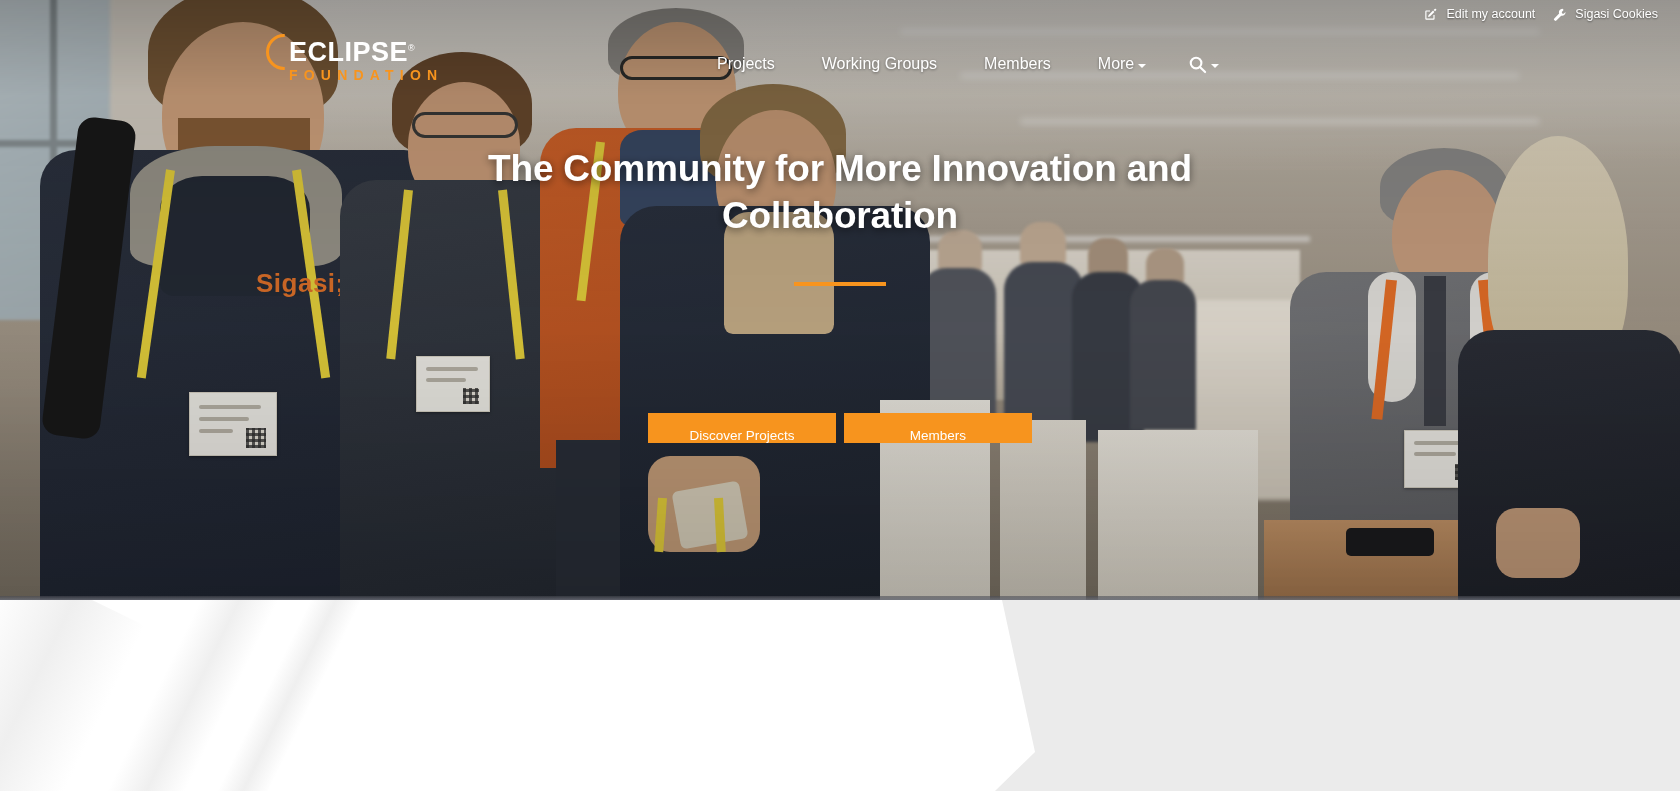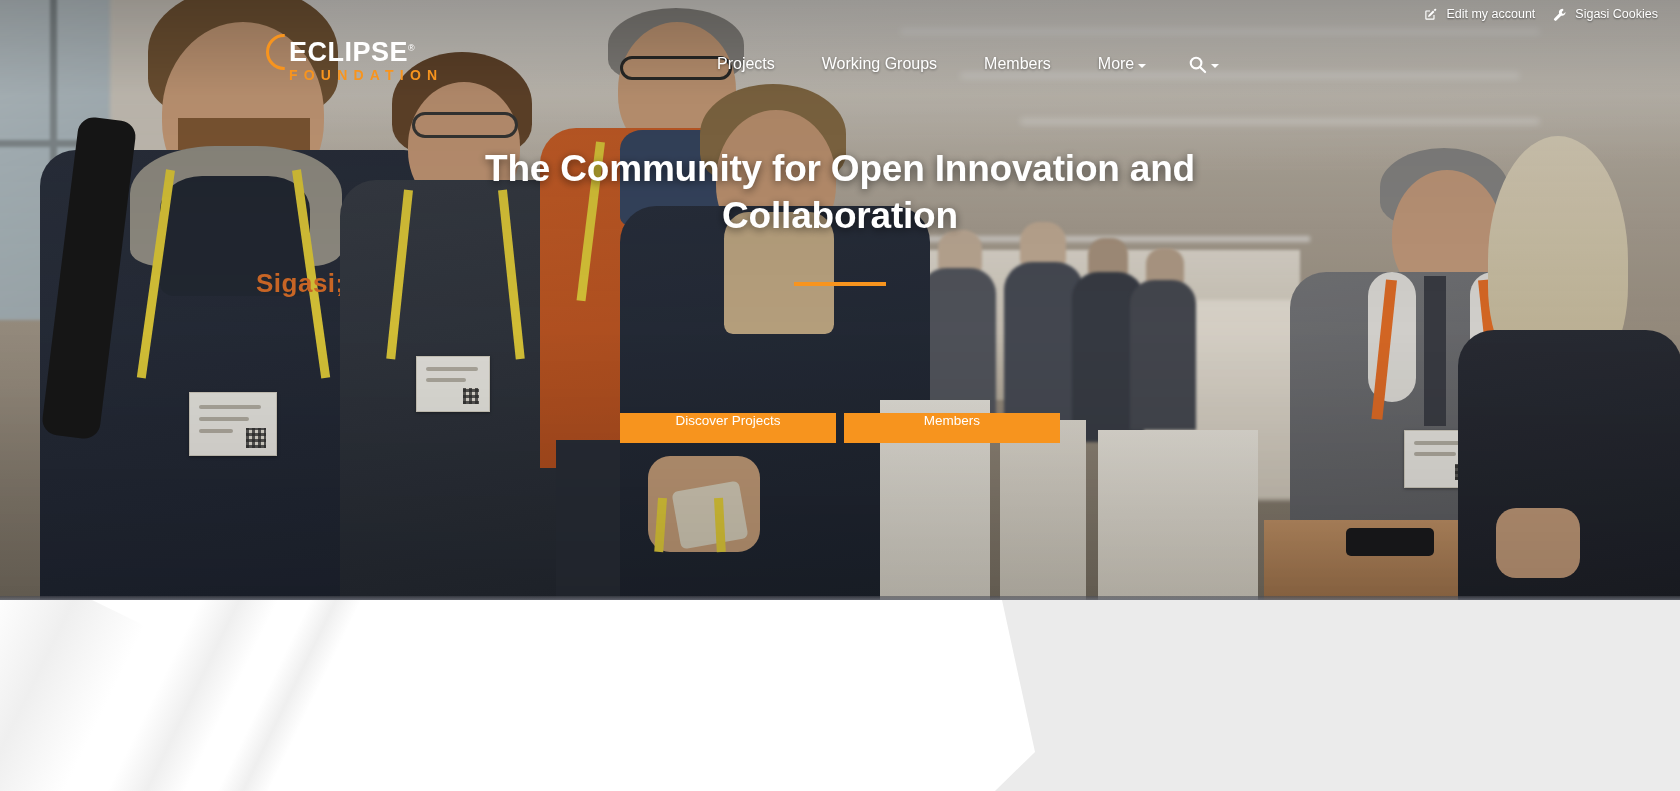--- a/index.html
+++ b/index.html
@@ -223,23 +223,23 @@
     position: absolute; left: 50%; top: 314px; transform: translateX(-50%);
     width: 700px;
     font-size: 19px; line-height: 28px; color: #ffffff;
     text-shadow: 0 2px 7px rgba(0,0,0,.6);
   }
   .hero-ctas {
     position: absolute; left: 50%; top: 413px; transform: translateX(-50%);
     display: flex; gap: 8px;
   }
   .cta {
-    width: 216px; height: 30px;
+    width: 188px; height: 30px;
     background: #f7941e; color: #ffffff;
-    display: flex; align-items: flex-start; justify-content: center;
+    display: flex; align-items: flex-end; justify-content: center;
     font-size: 13.5px; text-decoration: none; border: none; cursor: pointer;
     font-family: "Liberation Sans", sans-serif;
   }
 
   
   .lower {
     position: absolute; left: 0; top: 600px; width: 1680px; height: 191px;
     background: #ebebeb; overflow: hidden;
   }
   .lower-wedge {
@@ -430,21 +430,21 @@
               </svg>
             </span>
             <span class="caret"></span>
           </a>
         </li>
       </ul>
 
     </div>
 
     <div class="hero-content">
-      <h1 class="hero-title">The Community for Open Innovation and Collaboration</h1>
+      <h1 class="hero-title">The Community for More Innovation and Collaboration</h1>
       <div class="hero-rule"></div>
       <div class="hero-ctas">
         <a class="cta" href="#">
           <span>Discover Projects</span>
         </a>
         <a class="cta" href="#">
           <span>Members</span>
         </a>
       </div>
     </div>

